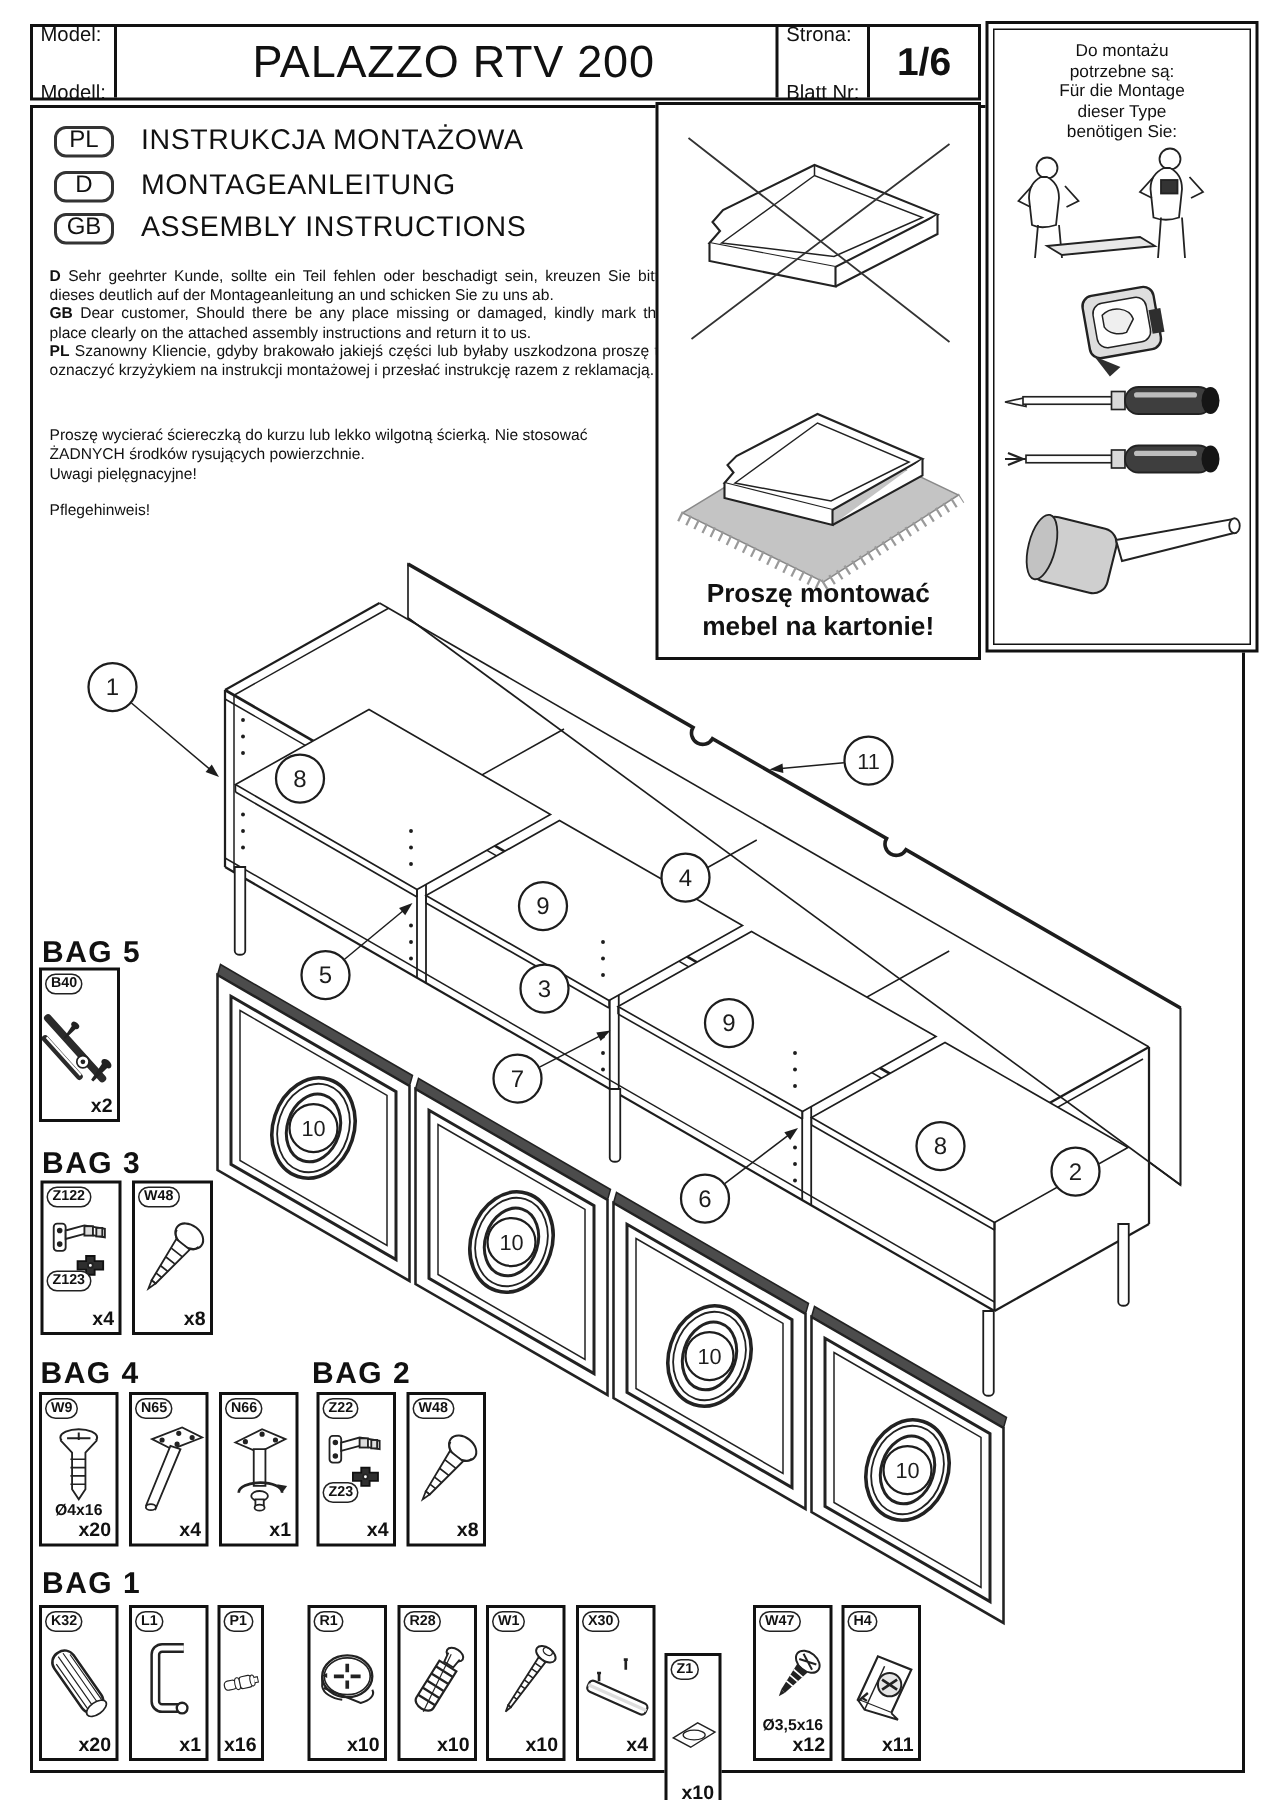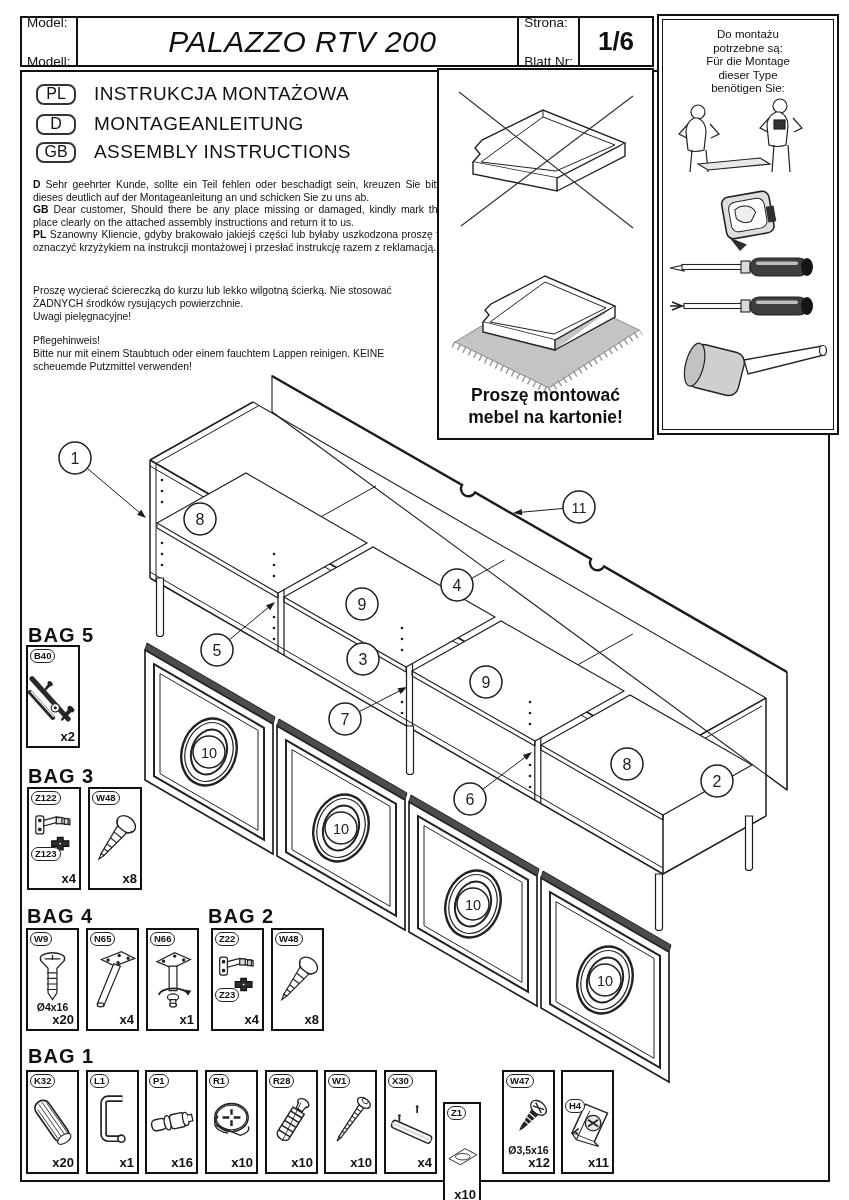--- a/index.html
+++ b/index.html
@@ -4,21 +4,21 @@
 <style>
   html,body{margin:0;padding:0;background:#fff;}
   body{width:849px;height:1200px;position:relative;overflow:hidden;
        font-family:"Liberation Sans","DejaVu Sans",sans-serif;color:#111;}
   .abs{position:absolute;}
   
   #hdr{left:20px;top:16px;width:630px;height:47px;border:2.2px solid #111;display:flex;background:#fff;}
   .hcell{border-right:2px solid #111;display:flex;flex-direction:column;justify-content:center;padding:0 5px;gap:24px;}
   .hcell:last-child{border-right:none;}
   .hlab{font-size:13.5px;line-height:15px;}
-  #hname{flex:1;font-size:30px;letter-spacing:.5px;display:flex;align-items:center;padding-left:15px;font-style:italic;}
+  #hname{flex:1;font-size:30px;letter-spacing:.5px;display:flex;align-items:center;padding-left:15px;}
   #hpage{width:62px;display:flex;align-items:center;justify-content:center;font-size:26px;font-weight:bold;border-right:none;}
   
   #mainbox{left:20px;top:70px;width:806px;height:1108px;border:2.2px solid #111;background:#fff;}
   
   #tools{left:657px;top:14px;width:178px;height:417px;border:2.5px solid #111;background:#fff;z-index:30;}
   #tools .inner{position:absolute;left:3px;top:3px;right:3px;bottom:3px;border:1.2px solid #111;}
   #tools .ttl{text-align:center;font-size:11.5px;line-height:13.5px;}
   #tools .ttlwrap{margin-top:8px;}
   
   .langrow{position:absolute;left:36px;height:24px;display:flex;align-items:center;z-index:5;}
@@ -79,21 +79,20 @@
 <div id="notice" class="abs">
   <p><b>D</b><span> Sehr geehrter Kunde, sollte ein Teil fehlen oder beschadigt sein, kreuzen Sie bitte dieses deutlich auf der Montageanleitung an und schicken Sie zu uns ab.</span></p>
   <p><b>GB</b><span> Dear customer, Should there be any place missing or damaged, kindly mark this place clearly on the attached assembly instructions and return it to us.</span></p>
   <p><b>PL</b><span> Szanowny Kliencie, gdyby brakowało jakiejś części lub byłaby uszkodzona proszę to oznaczyć krzyżykiem na instrukcji montażowej i przesłać instrukcję razem z reklamacją.</span></p>
 </div>
 
 <div id="care" class="abs">
   <p>Proszę wycierać ściereczką do kurzu lub lekko wilgotną ścierką. Nie stosować ŻADNYCH środków rysujących powierzchnie.</p>
   <p>Uwagi pielęgnacyjne!</p>
   <p class="gap">Pflegehinweis!</p>
-  <p>Bitte nur mit einem Staubtuch oder einem fauchtem Lappen reinigen. KEINE scheuemde Putzmittel verwenden!</p>
 </div>
 
 <div id="cardb" class="abs">
   <svg width="213" height="330" viewBox="0 0 213 330">
 
     <g stroke="#222" fill="#fff" stroke-width="1.4">
       <path d="M34,92 L41,84 L36,78 L43,70 L104,40 L186,73 L118,108 Z"></path>
       <path d="M42,92 L104,47 L176,75 L117,101 Z" stroke-width="1"></path>
       <path d="M34,92 L34,104 L118,121 L118,108"></path>
       <path d="M186,73 L186,86 L118,121"></path>
@@ -517,21 +516,21 @@
     </div>
     <div class="part-box" style="left: 86px; top: 1070px; width: 53px; height: 104px;">
       <div class="picon"><svg width="100%" height="100%" viewBox="0 0 44 56" preserveAspectRatio="xMidYMid meet">
           <path d="M31,7 h-13 a4,4 0 0 0 -4,4 v28 a4,4 0 0 0 4,4 h11" fill="none" stroke="#222" stroke-width="6"></path>
       <path d="M31,7 h-13 a4,4 0 0 0 -4,4 v28 a4,4 0 0 0 4,4 h11" fill="none" stroke="#fff" stroke-width="3"></path>
       <circle cx="30" cy="43" r="3.2" fill="#fff" stroke="#222" stroke-width="1.4"></circle>
         </svg></div>
       <span class="pcode" style="top: 2px;">L1</span>
       <span class="pqty">x1</span>
     </div>
-    <div class="part-box" style="left: 145px; top: 1070px; width: 53px; height: 104px;">
+    <div class="part-box" style="left: 145px; top: 1070px; width: 31px; height: 104px;">
       <div class="picon"><svg width="100%" height="100%" viewBox="0 0 44 56" preserveAspectRatio="xMidYMid meet">
           <g transform="rotate(-12 22 28)" stroke="#222" fill="#fff">
       <rect x="4" y="23" width="13" height="10" rx="4" stroke-width="1.3"></rect>
       <ellipse cx="18.5" cy="28" rx="3" ry="6.5" stroke-width="1.2"></ellipse>
       <rect x="21" y="21.5" width="13" height="13" rx="3" stroke-width="1.3"></rect>
       <ellipse cx="35" cy="28" rx="2.6" ry="6" stroke-width="1.2"></ellipse>
       <path d="M37,25 h4 v6 h-4" stroke-width="1.1"></path>
           </g>
         </svg></div>
       <span class="pcode" style="top: 2px;">P1</span>
@@ -619,16 +618,16 @@
       <div class="picon"><svg width="100%" height="100%" viewBox="0 0 44 56" preserveAspectRatio="xMidYMid meet">
           <g stroke="#222" fill="#fff">
       <path d="M8,38 L20,12 L40,20 L28,46 Z" stroke-width="1.3"></path>
       <path d="M8,38 L12,44 L32,50 L28,46" stroke-width="1.1"></path>
       <path d="M12,44 L24,18" stroke-width="0.9" fill="none"></path>
       <circle cx="27" cy="29" r="7" fill="#e6e6e6" stroke="#222" stroke-width="1.2"></circle>
       <path d="M22.5,26 l9,6 M31.5,26 l-9,6" stroke-width="1.6" fill="none"></path>
       <path d="M14,34 l-6,5 M10,36.5 l3.4,2.2" stroke-width="1.4" fill="none"></path>
           </g>
         </svg></div>
-      <span class="pcode" style="top: 2px; margin-top: 25px;">H4</span>
+      <span class="pcode" style="top: 2px;">H4</span>
       <span class="pqty">x11</span>
     </div>
   </div>
 
 </body></html>

